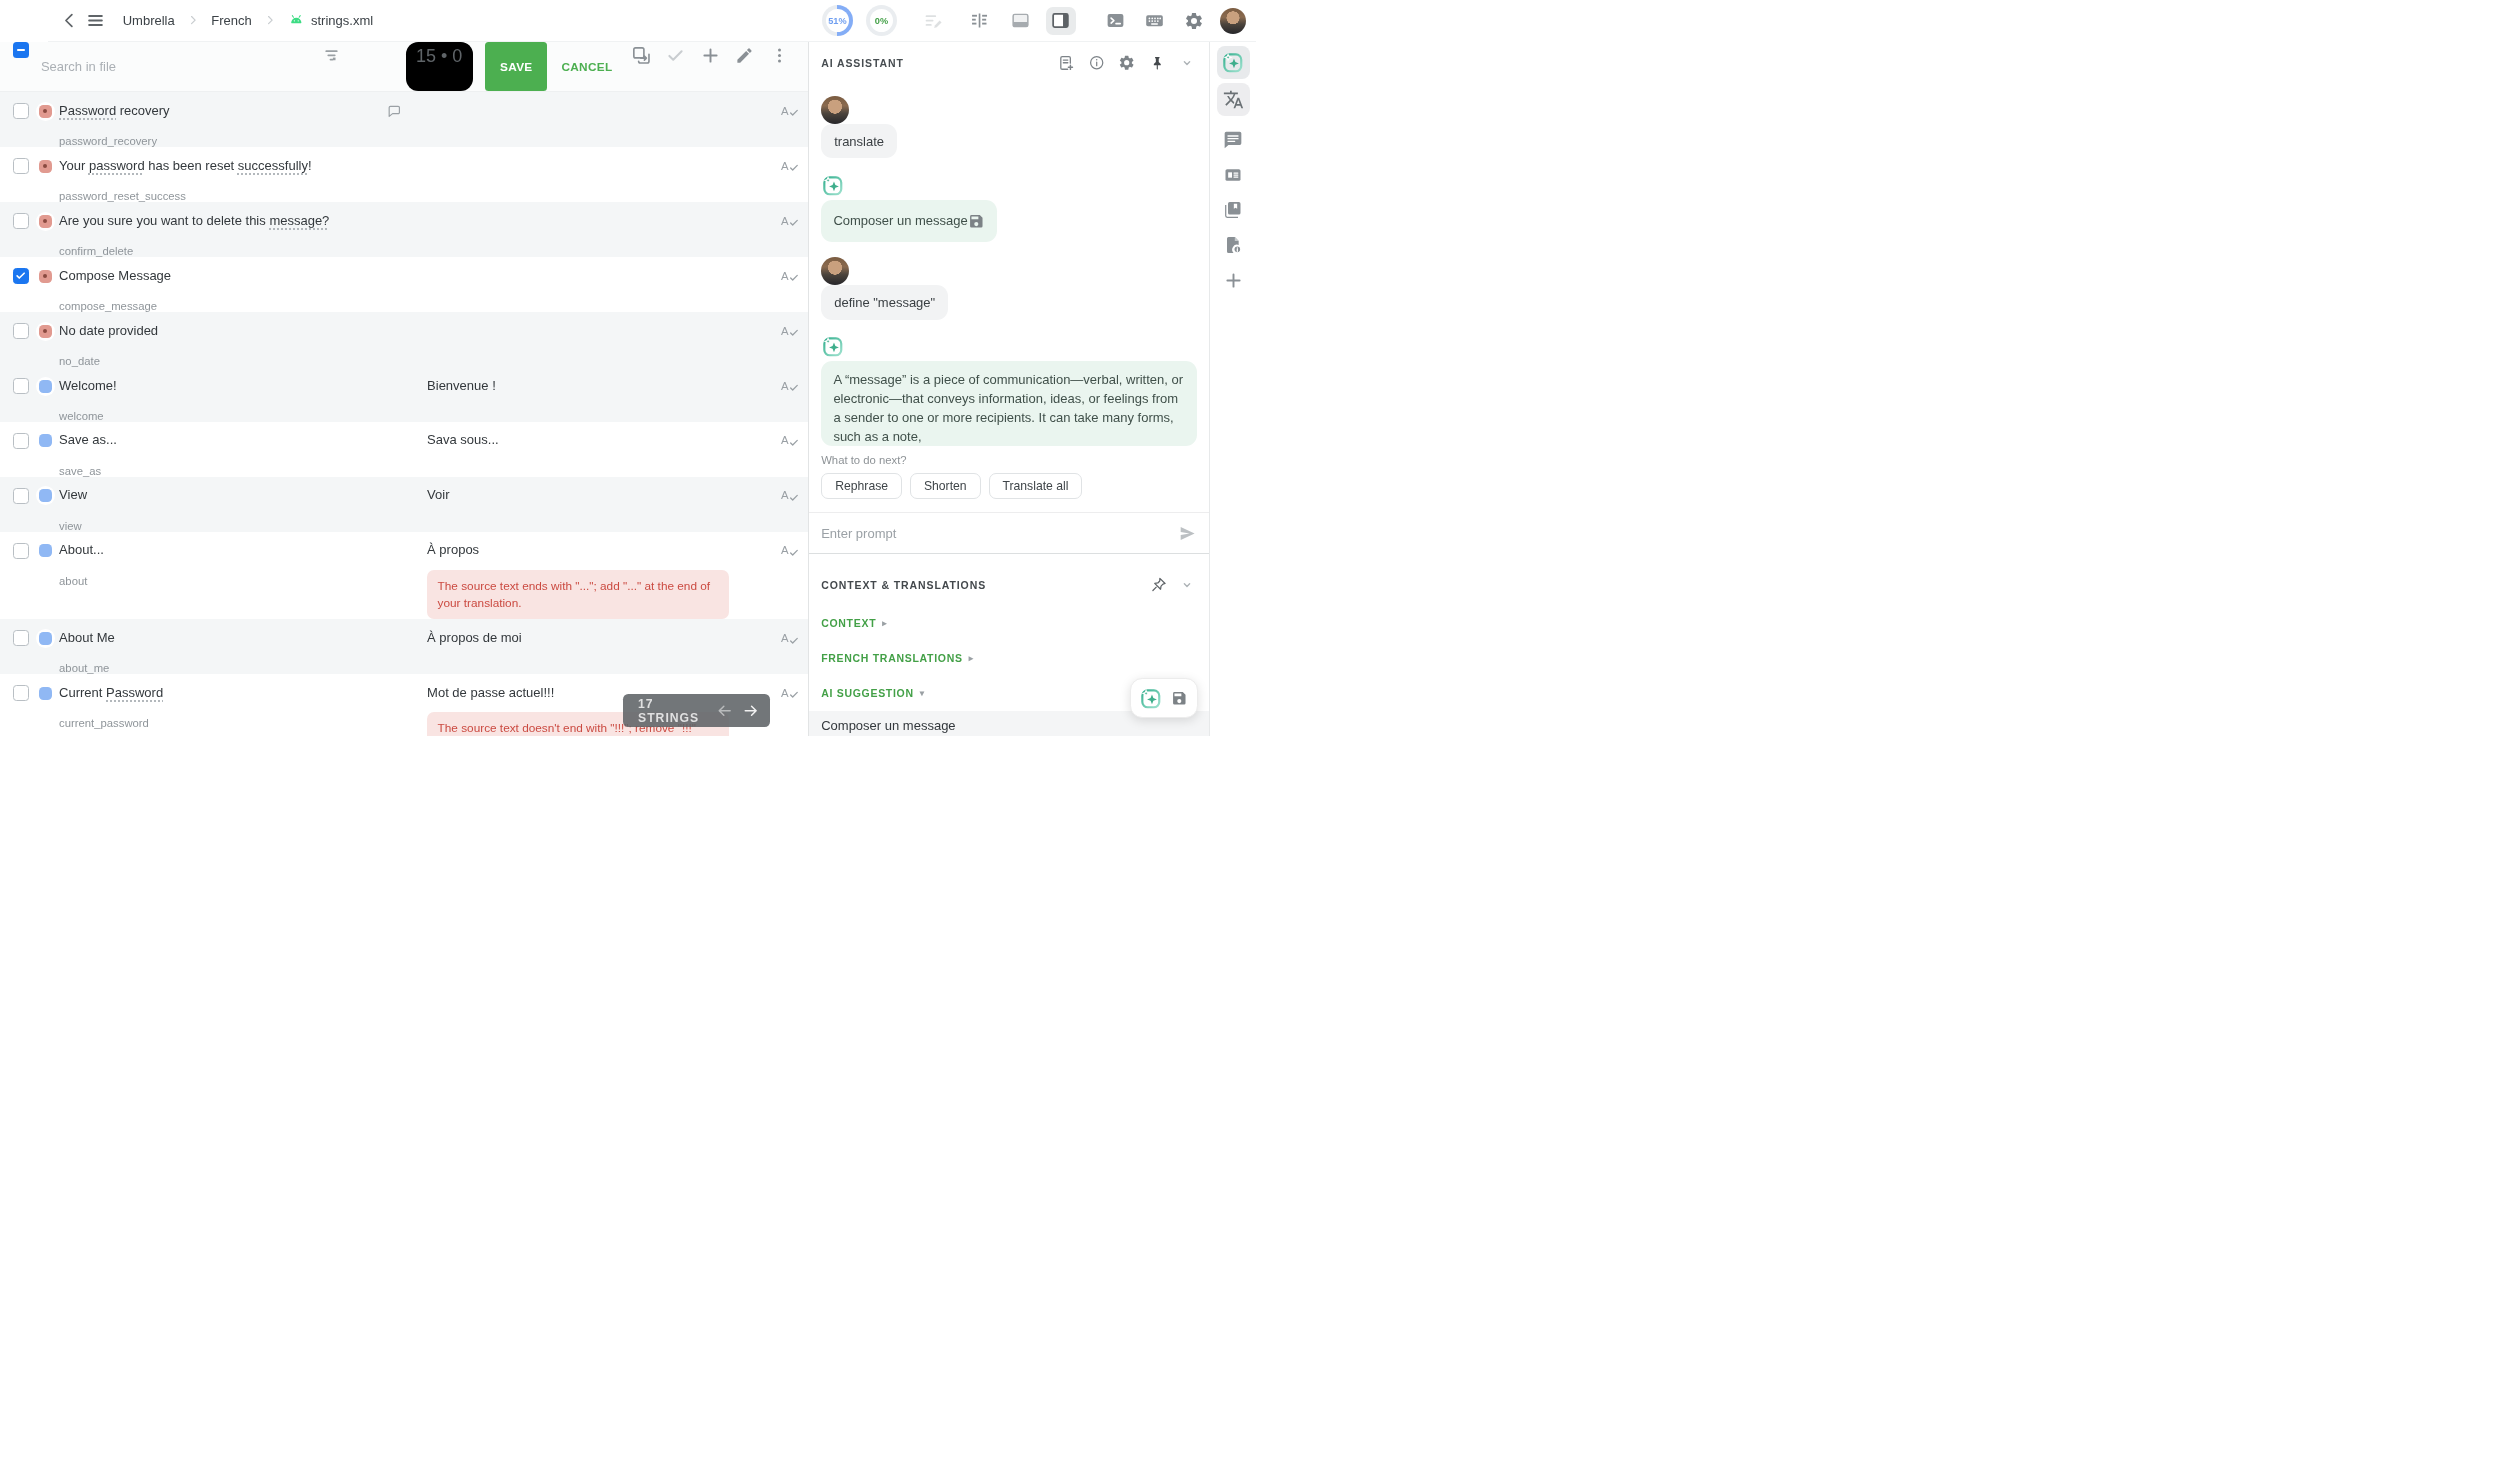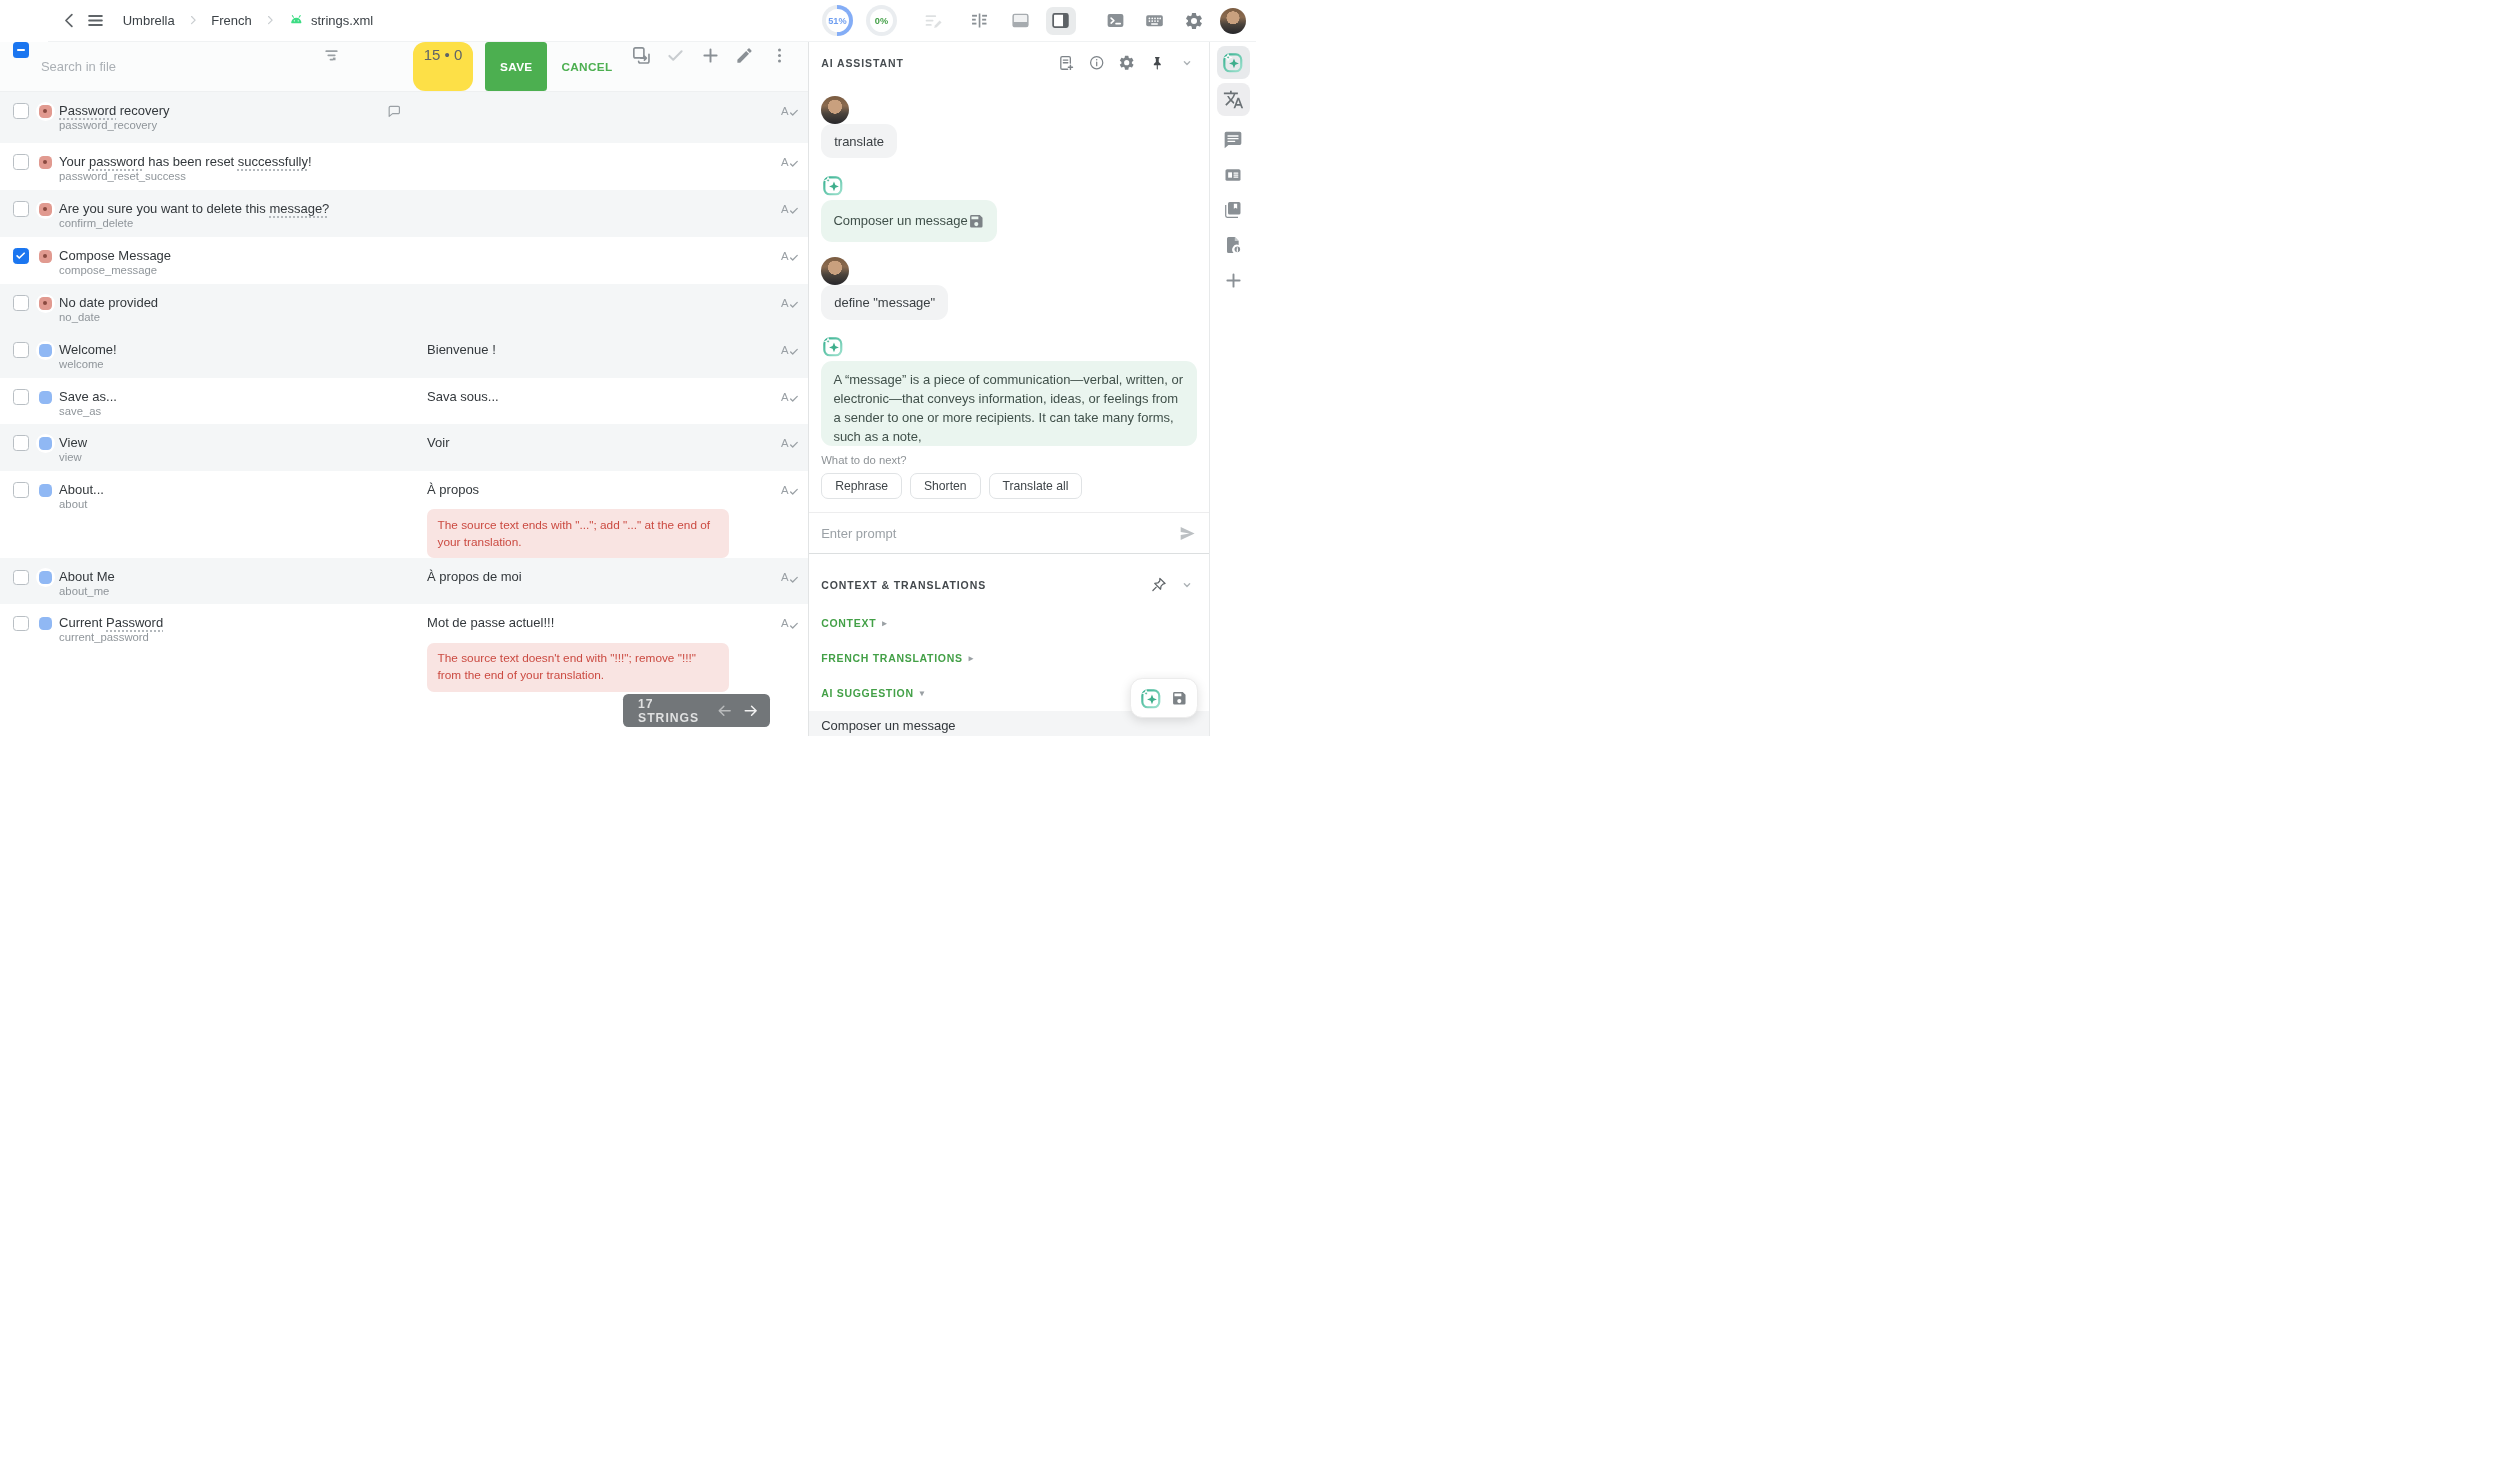--- a/index.html
+++ b/index.html
@@ -40,21 +40,21 @@
 
   
   .toolbar { height:50px; flex:none; display:flex; padding:0 14px 0 13px;
     background:#fbfcfc; border-bottom:0.9px solid #eef0f1; }
   .cbx { width:15.7px; height:15.7px; border-radius:3.5px; flex:none; cursor:pointer; }
   .cbx.ind { background:#1b76f0; position:relative; }
   .cbx.ind::after { content:""; position:absolute; left:3.5px; top:7px; width:8.7px; height:2.1px; background:#fff; border-radius:0.9px; }
   .search { border:none; outline:none; background:transparent; font-size:13px; width:220px; margin-left:12.2px;
     font-family:"Liberation Sans", sans-serif; color:#3c4247; }
   .search::placeholder { color:#abb0b5; }
-  .counts { margin-left:auto; background:#fde047; border-radius:12.2px; padding:4.4px 10.5px; font-size:15px; color:#5f6468; }
+  .counts { margin-left:auto; background:#000000; border-radius:12.2px; padding:4.4px 10.5px; font-size:18px; color:#5f6468; }
   .savebtn { margin-left:12.2px; background:#4caf50; color:#fff; border:none; border-radius:3.5px;
     font-size:11.8px; font-weight:bold; letter-spacing:0.3px; padding:7.9px 15px; cursor:pointer;
     font-family:"Liberation Sans", sans-serif; }
   .cancelbtn { margin-left:14px; background:none; border:none; color:#4caf50; font-size:11.8px; font-weight:bold;
     letter-spacing:0.3px; cursor:pointer; font-family:"Liberation Sans", sans-serif; }
   .tool-ic { width:30px; height:26px; display:grid; place-items:center; cursor:pointer; margin-left:4.4px; }
 
   
   .thead { height:35px; flex:none; display:flex; align-items:center; padding-left:55px;
     font-size:9.6px; font-weight:bold; letter-spacing:1px; color:#9aa0a5; }
@@ -65,21 +65,21 @@
   .cb { width:15.7px; height:15.7px; border:1.7px solid #b9bfc4; border-radius:3.5px; background:#fff; margin-top:2.6px; flex:none; cursor:pointer; }
   .cb.on { border-color:#1b76f0; background:#1b76f0; display:grid; place-items:center; }
   .halo { width:19px; height:19px; margin:0.9px 0 0 7px; border-radius:50%; background:#fff; display:grid; place-items:center; flex:none; }
   .st { width:13px; height:13px; border-radius:4.4px; position:relative; }
   .st.u { background:#e19a90; }
   .st.u::after { content:""; position:absolute; left:4.4px; top:4.4px; width:4.4px; height:4.4px; border-radius:50%; background:#8a4a40; }
   .st.t { background:#90b8f4; }
   .srccol { width:368px; margin-left:4.4px; padding-top:0.9px; }
   .srctext { font-size:13px; line-height:17.4px; color:#33383c; }
   .mis { text-decoration:underline dotted #b3b8bc 1.7px; text-underline-offset:3.5px; }
-  .key { font-size:11.3px; color:#8f959a; margin-top:0; }
+  .key { font-size:11.3px; color:#8f959a; margin-top:16px; }
   .rowcomment { position:absolute; left:386px; top:10.5px; cursor:pointer; }
   .trncol { width:342px; padding-top:0.9px; }
   .trntext { font-size:13px; line-height:17.4px; color:#33383c; }
   .warn { margin-top:11.3px; width:302px; background:#f9e4e2; color:#cb4a41; font-size:11.8px; line-height:16.6px;
     padding:7.9px 10.5px; border-radius:7px; }
   .acheck { margin-left:auto; margin-right:13px; margin-top:0.9px; position:relative; width:14px; height:15.7px;
     color:#9aa0a5; cursor:pointer; flex:none; }
   .acheck i { font-style:normal; font-size:11.3px; }
   .acheck svg { position:absolute; right:-3.5px; bottom:0; }
 

